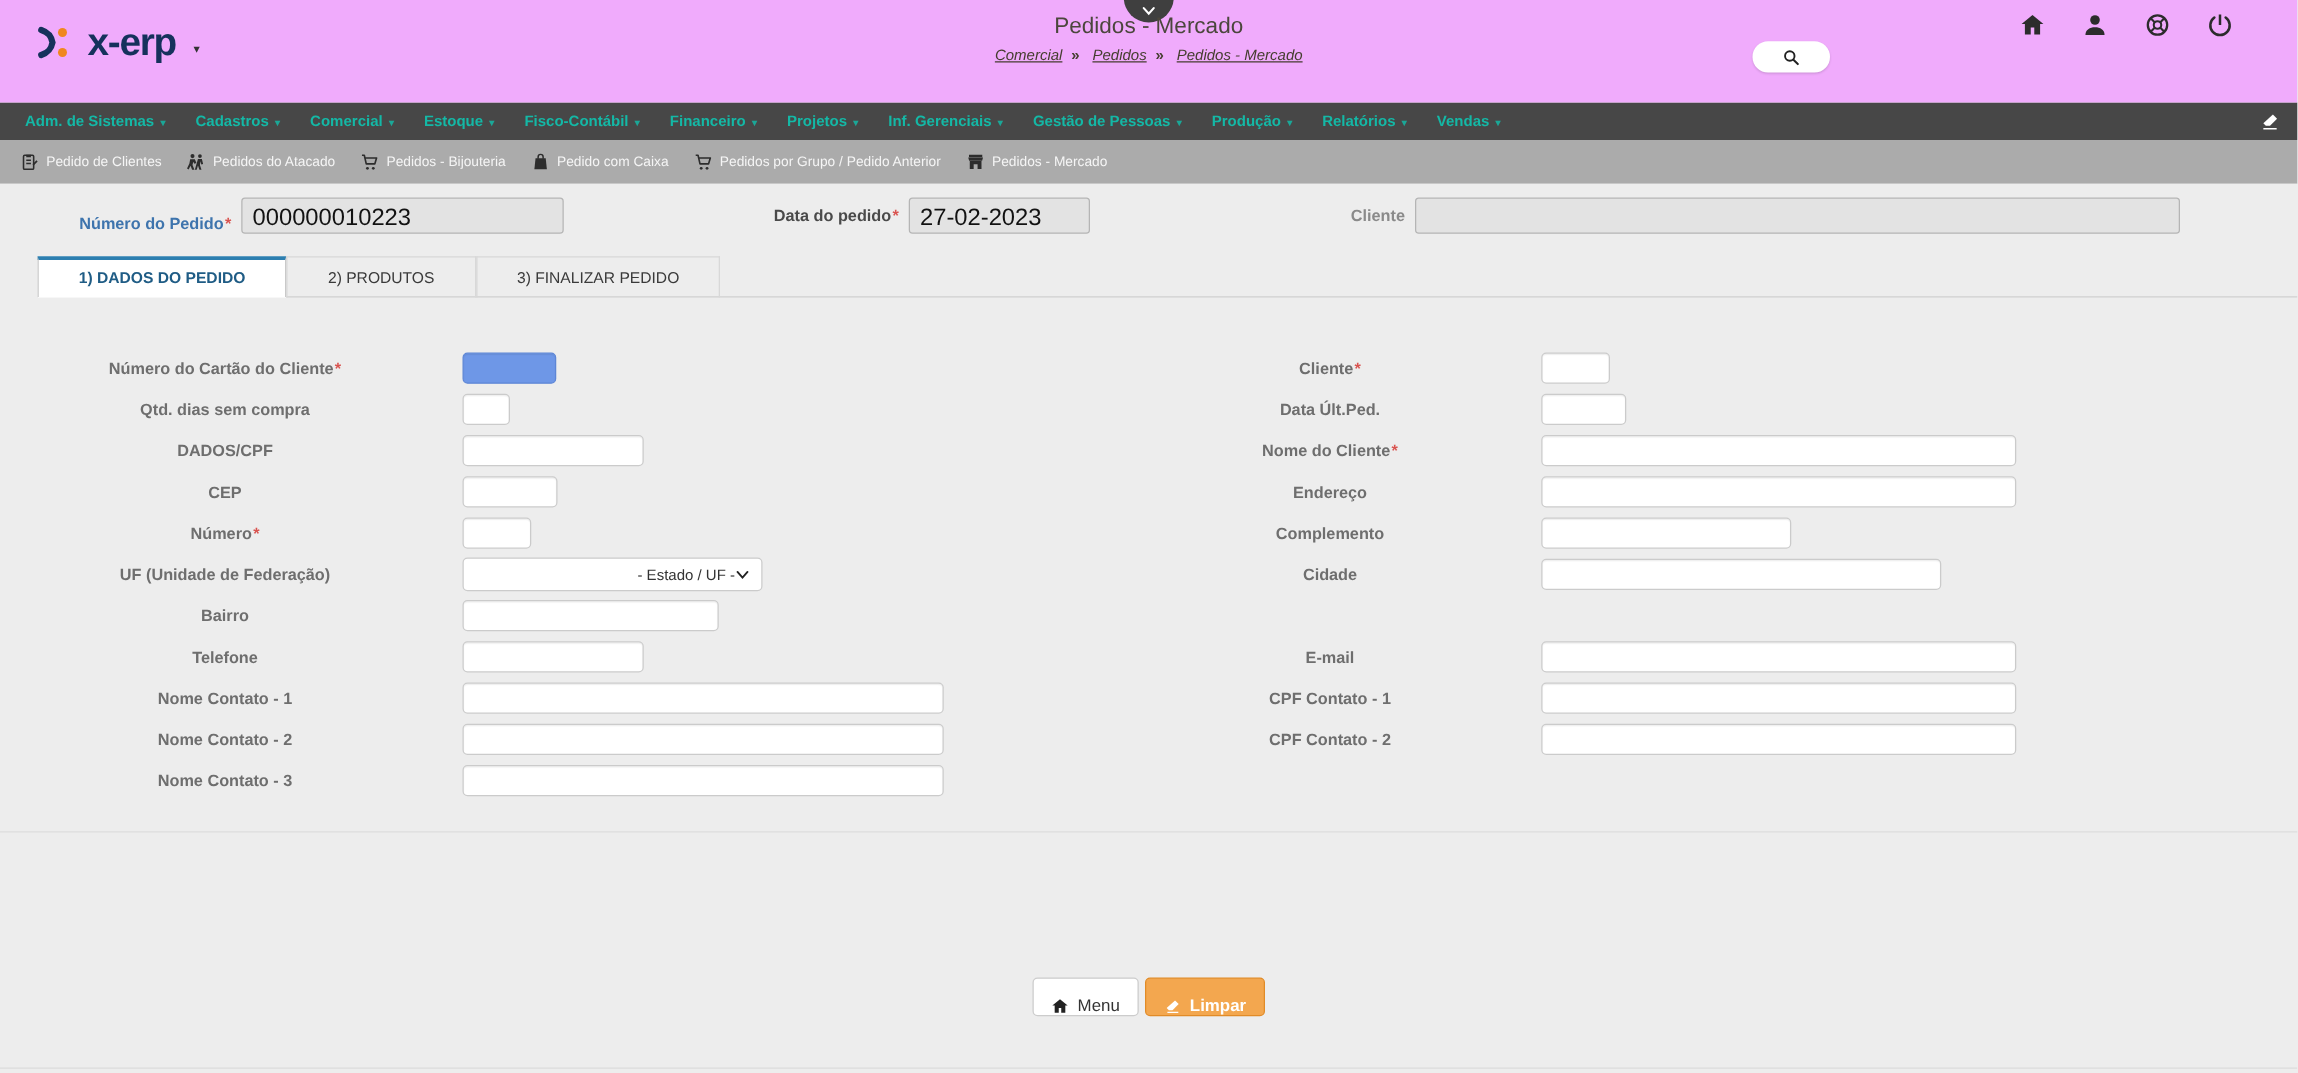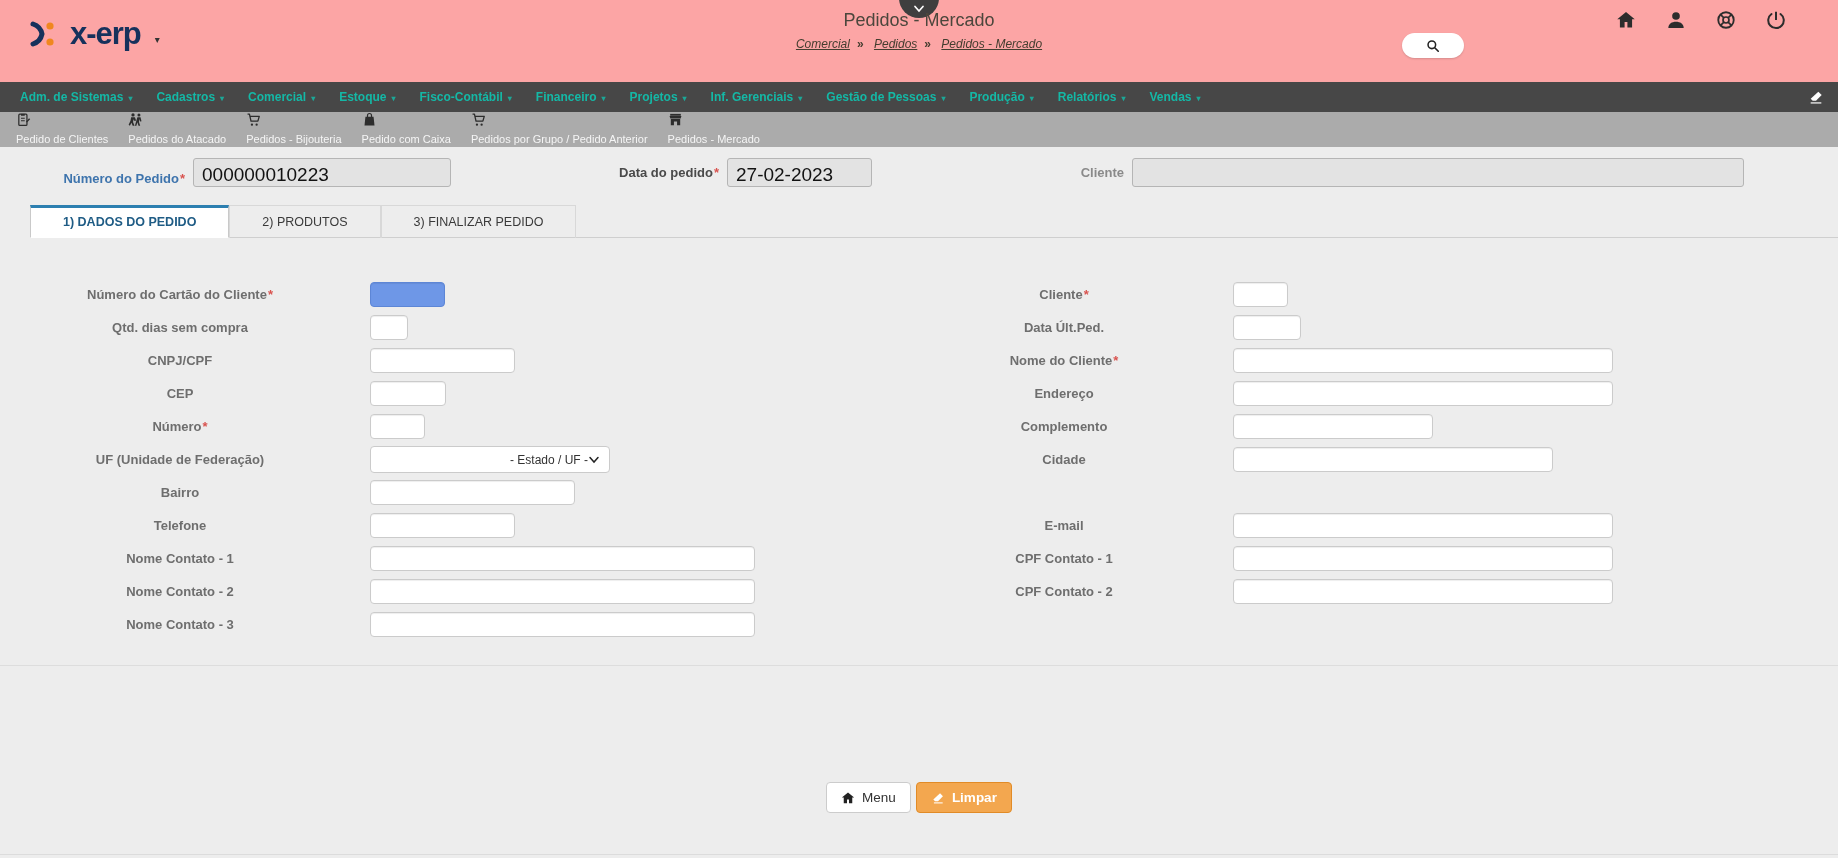--- a/index.html
+++ b/index.html
@@ -1,20 +1,20 @@
 <!DOCTYPE html>
 <html><head>
 <meta charset="utf-8">
 <style>
   * { margin:0; padding:0; box-sizing:border-box; }
   html,body { width:1838px; height:858px; overflow:hidden; background:#ededed;
     font-family:"Liberation Sans", sans-serif; }
 
   
-  .header { position:relative; height:82px; background:#fca5a5; }
+  .header { position:relative; height:82px; background:#f0abfc; }
   .logo { position:absolute; left:26px; top:16px; display:flex; align-items:center; gap:8px; cursor:pointer; }
   .logo svg { width:36px; height:36px; }
   .logo-text { font-size:31px; font-weight:bold; color:#16315c; letter-spacing:-1px; }
   .logo-caret { font-size:10px; color:#333; margin-left:6px; margin-top:10px; }
   .header-center { position:absolute; left:0; right:0; top:10px; text-align:center; }
   .page-title { font-size:18px; color:#4b463c; }
   .breadcrumb { margin-top:6px; font-size:12px; font-style:italic; color:#453d2f; }
   .breadcrumb a { color:#453d2f; text-decoration:underline; margin:0 4px; cursor:pointer; }
   .breadcrumb .sep { font-style:normal; font-weight:bold; margin:0 3px; }
   .collapse-knob { position:absolute; left:50%; top:-22px; transform:translateX(-50%); width:40px; height:40px;
@@ -30,21 +30,21 @@
 
   
   .menubar { height:30px; background:#474747; display:flex; align-items:center; padding-left:8px; }
   .menu-item { color:#14b8a6; font-size:12px; font-weight:bold; padding:0 12px; height:30px;
     display:flex; align-items:center; gap:5px; cursor:pointer; white-space:nowrap; }
   .menu-item .arrow { font-size:8px; opacity:.85; margin-top:3px; }
   .menubar-right { margin-left:auto; margin-right:14px; width:16px; height:16px; color:#fff; cursor:pointer; }
 
   
   .shortcuts { height:35px; background:#ababab; display:flex; align-items:center; padding-left:6px; }
-  .shortcut { display:flex; align-items:flex-start; gap:6px; padding:0 10px; height:35px; cursor:pointer;flex-direction:column; }
+  .shortcut { display:flex; align-items:center; gap:6px; padding:0 10px; height:35px; cursor:pointer; }
   .shortcut .ic { width:15px; height:15px; color:#2d2d2d; }
   .shortcut .sc-label { color:#f5f5f5; font-size:11px; white-space:nowrap; }
 
   
   .main { position:relative; height:711px; background:#ededed; }
 
   .order-row { display:flex; align-items:center; height:50px; padding-left:40px; }
   .fld-label { font-size:13px; font-weight:bold; text-align:right; white-space:nowrap; }
   .req { color:#d9534f; margin-left:1px; }
   .ro-field { background:#e3e3e3; border:1px solid #b5b5b5; border-radius:3px; height:29px;
@@ -76,21 +76,21 @@
     font-family:"Liberation Sans", sans-serif; }
   .fi.focused { background:#6e97e7; border-color:#5d86d6; }
   .fsel { height:27px; background:#fff; border:1px solid #cbcbcb; border-radius:4px; margin-left:10px;
     display:flex; align-items:center; justify-content:space-between; padding:0 9px; cursor:pointer; }
   .fsel .sel-value { font-size:12px; color:#333; }
   .fsel .ic { width:12px; height:12px; color:#222; }
 
   .divider { border-top:1px solid #dddddd; margin-top:24px; }
 
   .footer-actions { display:flex; justify-content:center; gap:5px; margin-top:116px; }
-  .btn { display:flex; align-items:center; gap:7px; height:31px; padding:0 14px; border-radius:4px;
+  .btn { display:flex; align-items:flex-end; gap:7px; height:31px; padding:0 14px; border-radius:4px;
     font-size:13.5px; cursor:pointer; }
   .btn .ic { width:14px; height:14px; }
   .btn-menu { background:#fff; border:1px solid #ccc; color:#333; }
   .btn-limpar { background:#f3a74f; border:1px solid #e18b27; color:#fff; font-weight:bold; }
   .bottom-line { position:absolute; left:0; right:0; bottom:3px; border-top:1px solid #dcdcdc; }
 </style>
 </head>
 <body>
 
 <div class="header">
@@ -305,21 +305,21 @@
     <div class="col-left" id="col-left">
         <div class="form-row">
           <span class="flabel"><span>Número do Cartão do Cliente</span><span class="req">*</span></span>
           <input class="fi focused" style="width: 75px;">
         </div>
         <div class="form-row">
           <span class="flabel"><span>Qtd. dias sem compra</span></span>
           <input class="fi" style="width: 38px;">
         </div>
         <div class="form-row">
-          <span class="flabel"><span>CNPJ/CPF</span></span>
+          <span class="flabel"><span>DADOS/CPF</span></span>
           <input class="fi" style="width: 145px;">
         </div>
         <div class="form-row">
           <span class="flabel"><span>CEP</span></span>
           <input class="fi" style="width: 76px;">
         </div>
         <div class="form-row">
           <span class="flabel"><span>Número</span><span class="req">*</span></span>
           <input class="fi" style="width: 55px;">
         </div>

